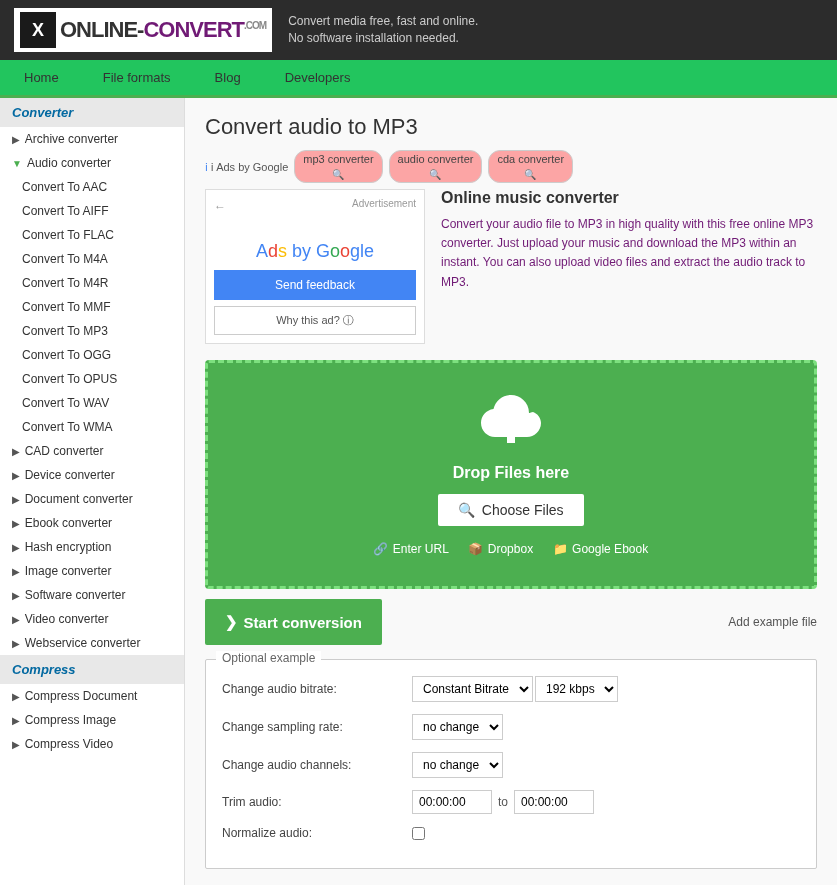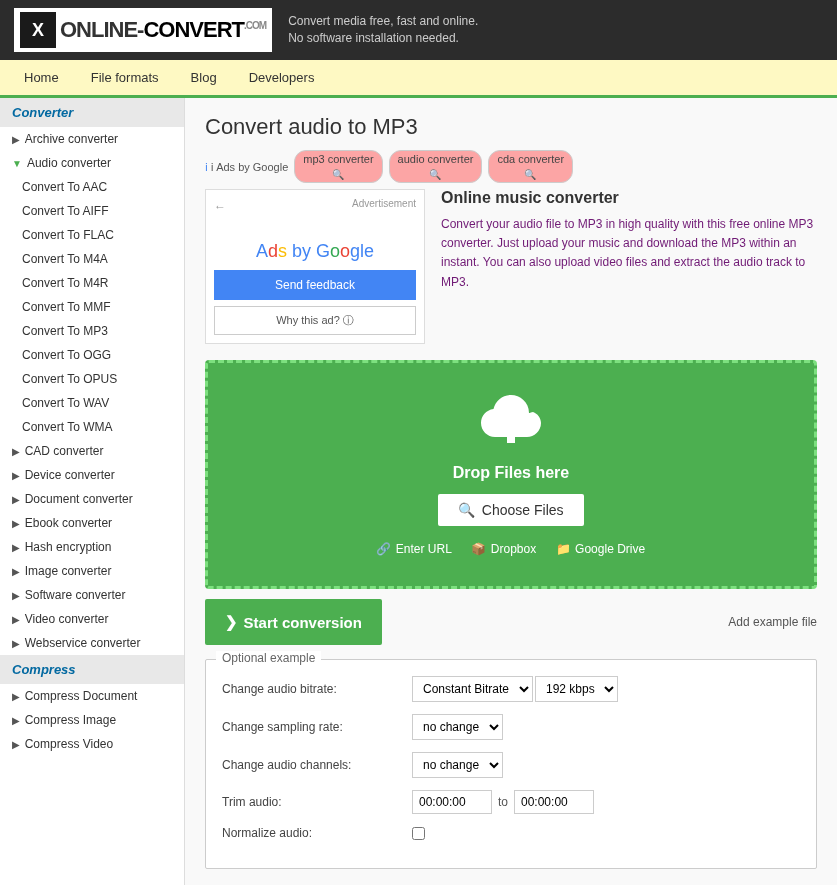--- a/index.html
+++ b/index.html
@@ -22,30 +22,30 @@
     #logo-icon {
       width: 36px; height: 36px;
       background: #1a1a1a;
       display: flex; align-items: center; justify-content: center;
       color: #fff; font-weight: bold; font-size: 18px;
       margin-right: 4px;
     }
     #logo-text {
       font-size: 22px; font-weight: bold; color: #333; letter-spacing: -1px;
     }
-    #logo-text span { color: #000000; }
+    #logo-text span { color: #701a75; }
     #logo-com { font-size: 10px; color: #888; vertical-align: super; }
     #header-tagline { color: #ccc; font-size: 12px; line-height: 1.4; }
 
     
     #nav {
-      background: #fef9c3;
+      background: #22c55e;
       border-bottom: 3px solid #4caf50;
       display: flex;
-      gap: 4px;
+      gap: 16px;
       padding: 0 10px;
     }
     .nav-item {
       padding: 10px 14px;
       font-size: 13px;
       color: #333;
       cursor: pointer;
       text-decoration: none;
     }
 
@@ -495,21 +495,21 @@
         <a class="upload-link">
           <span>🔗</span>
           <span>Enter URL</span>
         </a>
         <a class="upload-link">
           <span>📦</span>
           <span>Dropbox</span>
         </a>
         <a class="upload-link">
           <span>📁</span>
-          <span>Google Drive</span>
+          <span>Google Ebook</span>
         </a>
       </div>
     </div>
 
     <div id="action-row">
       <button id="start-btn">
         <span>❯</span>
         <span>Start conversion</span>
       </button>
       <span id="add-example">Add example file</span>

